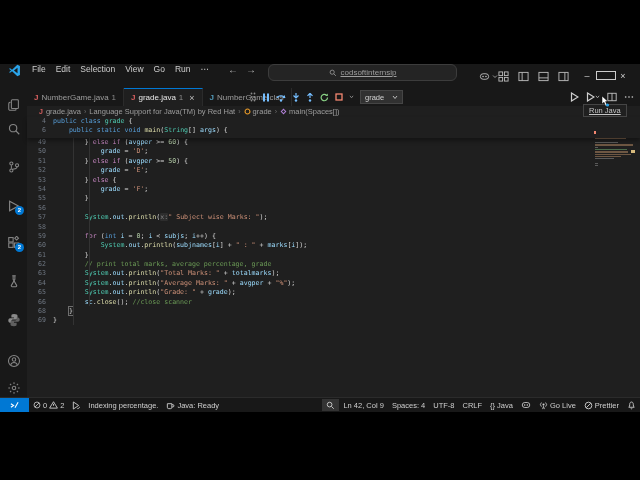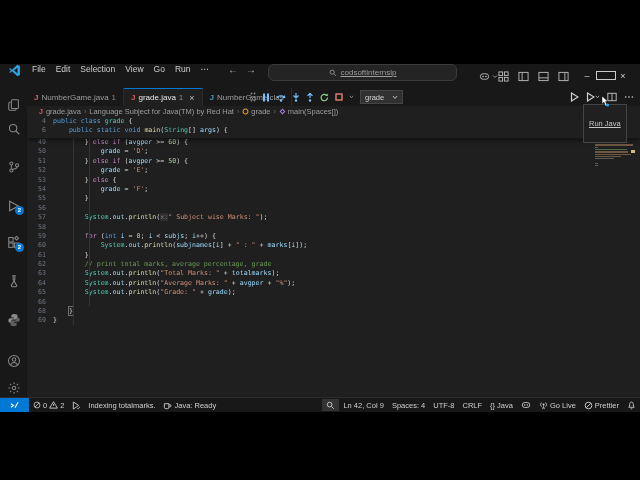--- a/index.html
+++ b/index.html
@@ -57,21 +57,21 @@
   .sg-pln{color:#d4d4d4}.sg-inlay{color:#868686;background:#2d2d2d;border-radius:1px;}
   .sg-brk{outline:1px solid #6e6e6e;}
   .guide{position:absolute;width:1px;background:#333;z-index:1;}
 
   
   .minimap{position:absolute;left:567px;top:31px;width:42px;height:52px;z-index:2;}
   .minimap div{position:absolute;height:1.4px;}
   .ovr-warn{position:absolute;left:604px;top:62px;width:4px;height:3px;background:#d7ba7d;z-index:2;}
   .mm-mark{position:absolute;left:567px;top:43px;width:2px;height:3px;background:#f48771;z-index:3;}
   .tooltip{position:absolute;left:556px;top:16px;z-index:5;background:#202020;border:1px solid #454545;
-           color:#c5c5c5;font-size:7.5px;padding:14px 5px;text-decoration:underline;}
+           color:#c5c5c5;font-size:7.5px;padding:1px 5px;text-decoration:underline;}
   .cursor{position:absolute;left:574px;top:8px;z-index:6;}
 
   
   .statusbar{position:absolute;left:0;right:0;bottom:0;height:14px;background:#181818;border-top:1px solid #2b2b2b;
              display:flex;align-items:center;font-size:7.5px;color:#cfcfcf;}
   .sb-item{display:flex;align-items:center;gap:2px;padding:0 4px;white-space:nowrap;}
   .remote{height:14px;width:29px;background:#0078d4;display:flex;align-items:center;justify-content:center;color:#fff;}
   .sb-right{margin-left:auto;display:flex;align-items:center;}
   .sb-zoom{background:#333;height:12px;}
   svg{display:block;}
@@ -269,21 +269,21 @@
               <circle cx="6" cy="6" r="1" fill="#cfcfcf"></circle>
               <circle cx="10" cy="6" r="1" fill="#cfcfcf"></circle>
         </svg>
       </div>
     </div>
 
     <div class="breadcrumb">
       <span class="jicon" style="color:#d75f5f;font-size:7px">J</span>
       <span class="bc-item">grade.java</span>
       <span class="bc-sep">›</span>
-      <span class="bc-item">Language Subject for Java(TM) by Red Hat</span>
+      <span class="bc-item">Language Support for Java(TM) by Red Hat</span>
       <span class="bc-sep">›</span>
       <span class="bc-item">
         <svg width="7" height="7" viewBox="0 0 8 8">
           <circle cx="4" cy="4" r="2.8" fill="none" stroke="#ee9d28" stroke-width="1.2"></circle>
         </svg>
         <span>grade</span>
       </span>
       <span class="bc-sep">›</span>
       <span class="bc-item">
         <svg width="7" height="7" viewBox="0 0 8 8">
@@ -371,20 +371,21 @@
             <div class="line">
               <span class="ln">64</span>
               <span class="lc"><span class="sg-pln">        </span><span class="sg-type">System</span><span class="sg-pln">.</span><span class="sg-var">out</span><span class="sg-pln">.</span><span class="sg-fn">println</span><span class="sg-pln">(</span><span class="sg-str">"Average Marks: "</span><span class="sg-pln"> + </span><span class="sg-var">avgper</span><span class="sg-pln"> + </span><span class="sg-str">"%"</span><span class="sg-pln">);</span></span>
             </div>
             <div class="line">
               <span class="ln">65</span>
               <span class="lc"><span class="sg-pln">        </span><span class="sg-type">System</span><span class="sg-pln">.</span><span class="sg-var">out</span><span class="sg-pln">.</span><span class="sg-fn">println</span><span class="sg-pln">(</span><span class="sg-str">"Grade: "</span><span class="sg-pln"> + </span><span class="sg-var">grade</span><span class="sg-pln">);</span></span>
             </div>
             <div class="line">
               <span class="ln">66</span>
+              <span class="lc"><span class="sg-pln">        </span><span class="sg-var">sc</span><span class="sg-pln">.</span><span class="sg-fn">close</span><span class="sg-pln">(); </span><span class="sg-cmt">//close scanner</span></span>
             </div>
             <div class="line">
               <span class="ln">68</span>
               <span class="lc"><span class="sg-pln">    </span><span class="sg-brk">}</span></span>
             </div>
             <div class="line">
               <span class="ln">69</span>
               <span class="lc"><span class="sg-pln">}</span></span>
             </div>
           </div>
@@ -439,21 +440,21 @@
       </svg>
       <span>2</span>
     </div>
     <div class="sb-item">
       <svg width="8" height="9" viewBox="0 0 9 10">
         <path d="M1.5 1 7.5 5 1.5 9z" fill="none" stroke="#cfcfcf" stroke-width="1"></path>
         <path d="M6 8.5c1.5 0 2.5-.8 2.5-2" fill="none" stroke="#cfcfcf" stroke-width="1"></path>
       </svg>
     </div>
     <div class="sb-item">
-      <span>Indexing totalmarks.</span>
+      <span>Indexing percentage.</span>
     </div>
     <div class="sb-item">
       <svg width="9" height="9" viewBox="0 0 10 10">
         <path d="M1.5 3h5v4a1.5 1.5 0 0 1-1.5 1.5H3A1.5 1.5 0 0 1 1.5 7z" fill="none" stroke="#cfcfcf" stroke-width="1"></path>
         <path d="M6.5 4h1a1.3 1.3 0 0 1 0 2.6h-1" fill="none" stroke="#cfcfcf" stroke-width="1"></path>
       </svg>
       <span>Java: Ready</span>
     </div>
 
     <div class="sb-right">

